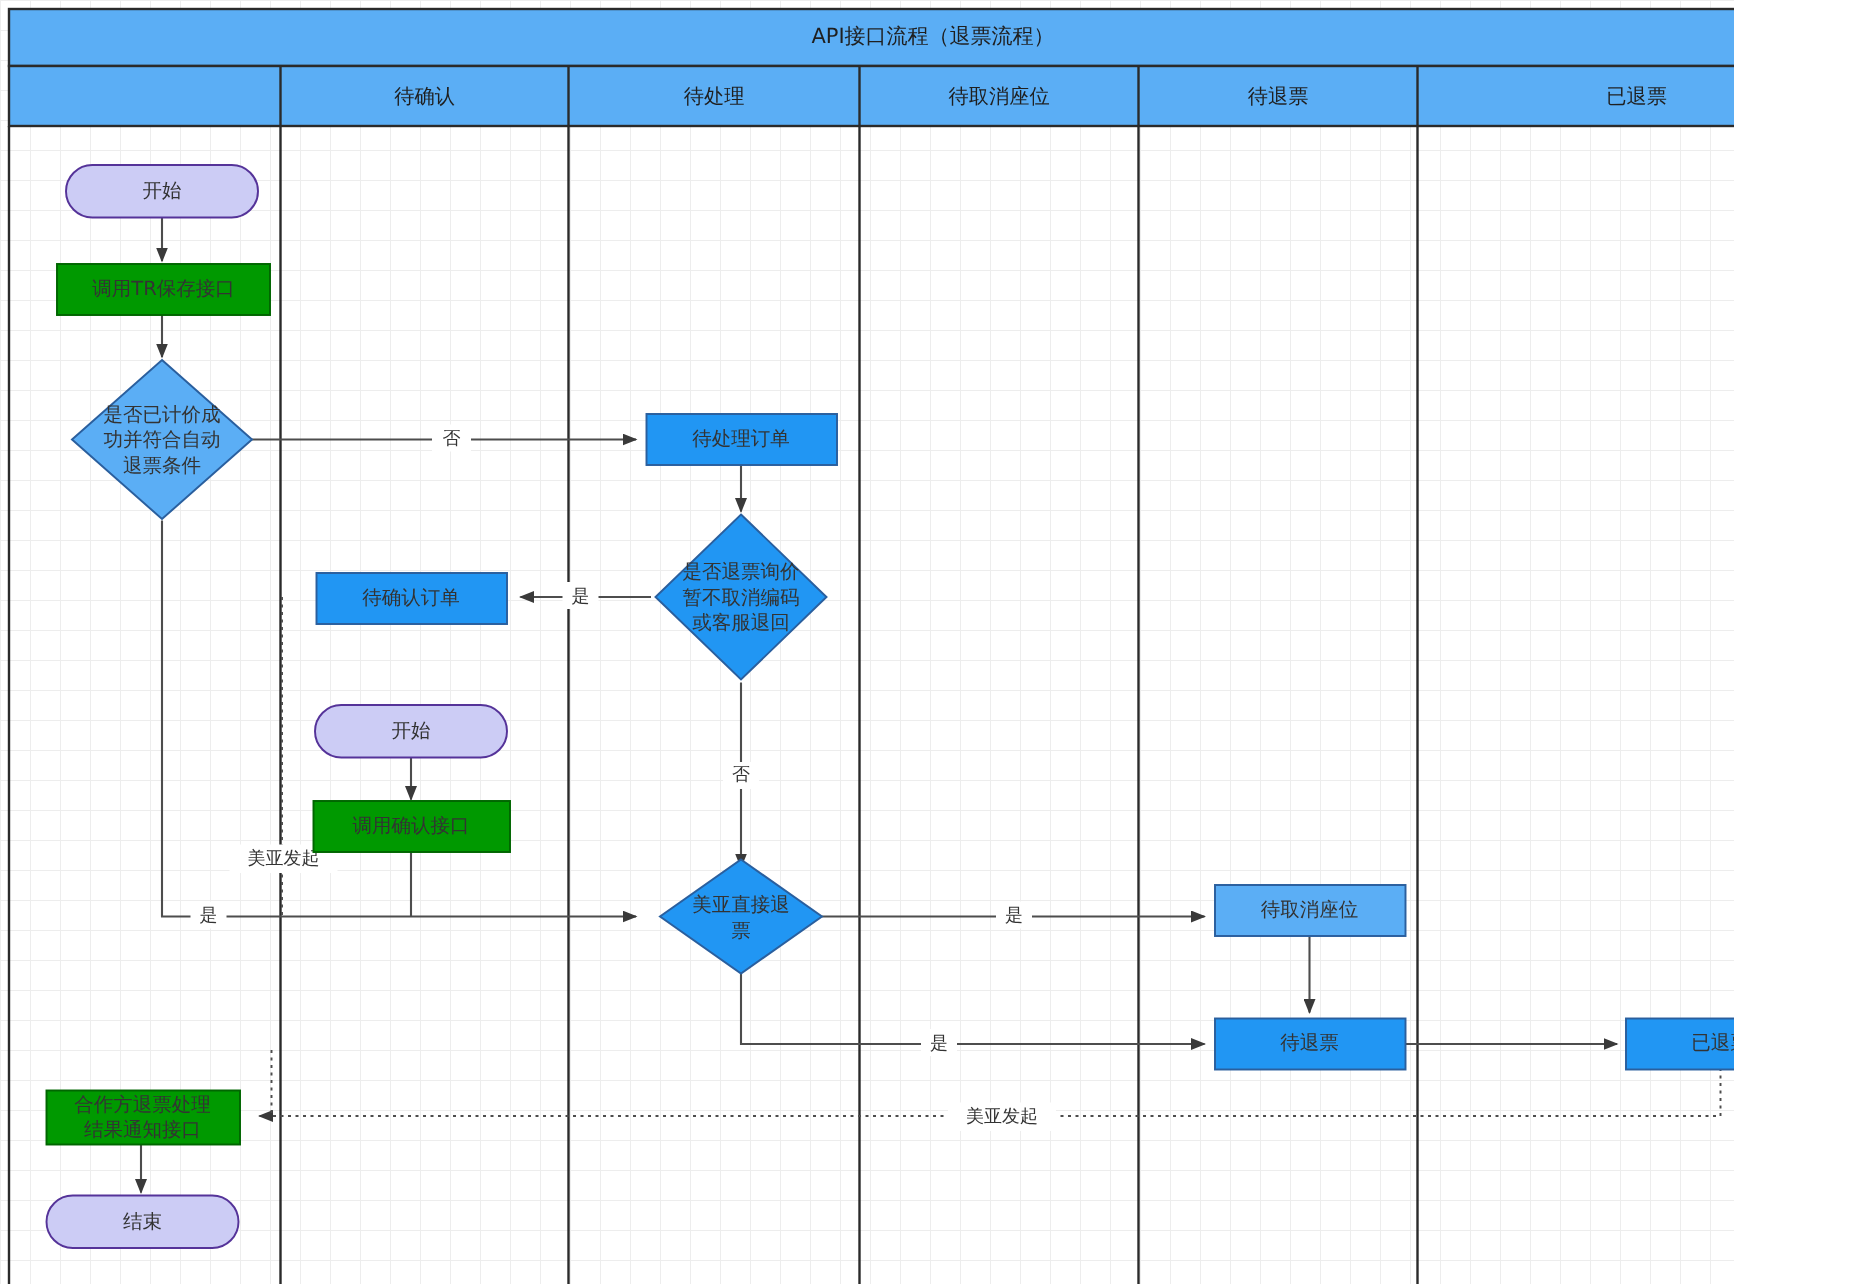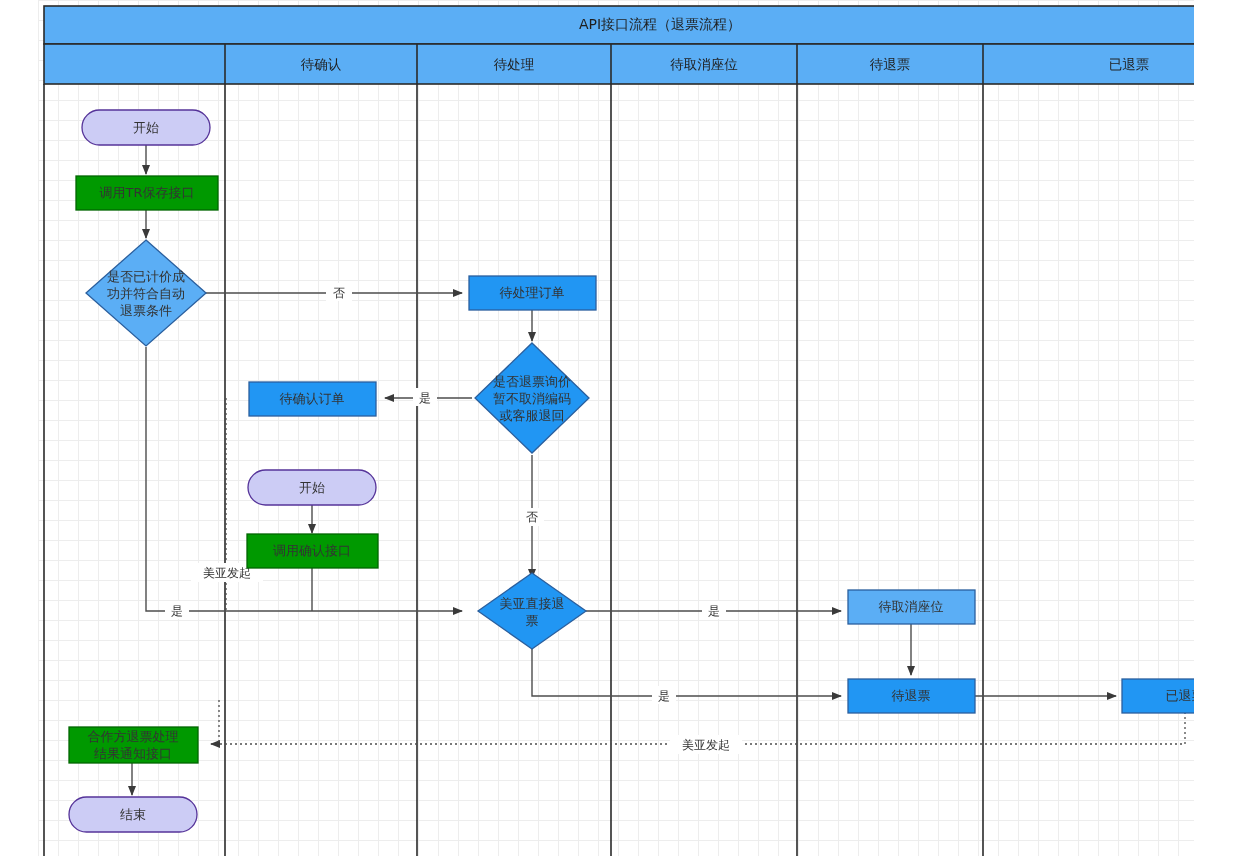--- a/index.html
+++ b/index.html
@@ -7,21 +7,20 @@
   body{
     font-family:"DejaVu Sans","Liberation Sans",sans-serif;
     -webkit-font-smoothing:antialiased;
   }
   #canvas{
     position:relative;
     width:1156px;
     height:856px;
     overflow:hidden;
     background:#84cc16;
-    margin-left:38px;
   }
   
   .grid-bg{
     position:absolute;
     left:0;top:0;width:1244px;height:856px;
     background-color:#ffffff;
     background-image:
       linear-gradient(to right, #ededed 1px, transparent 1px),
       linear-gradient(to bottom, #ededed 1px, transparent 1px),
       linear-gradient(to right, #d9d9d9 1px, transparent 1px),

